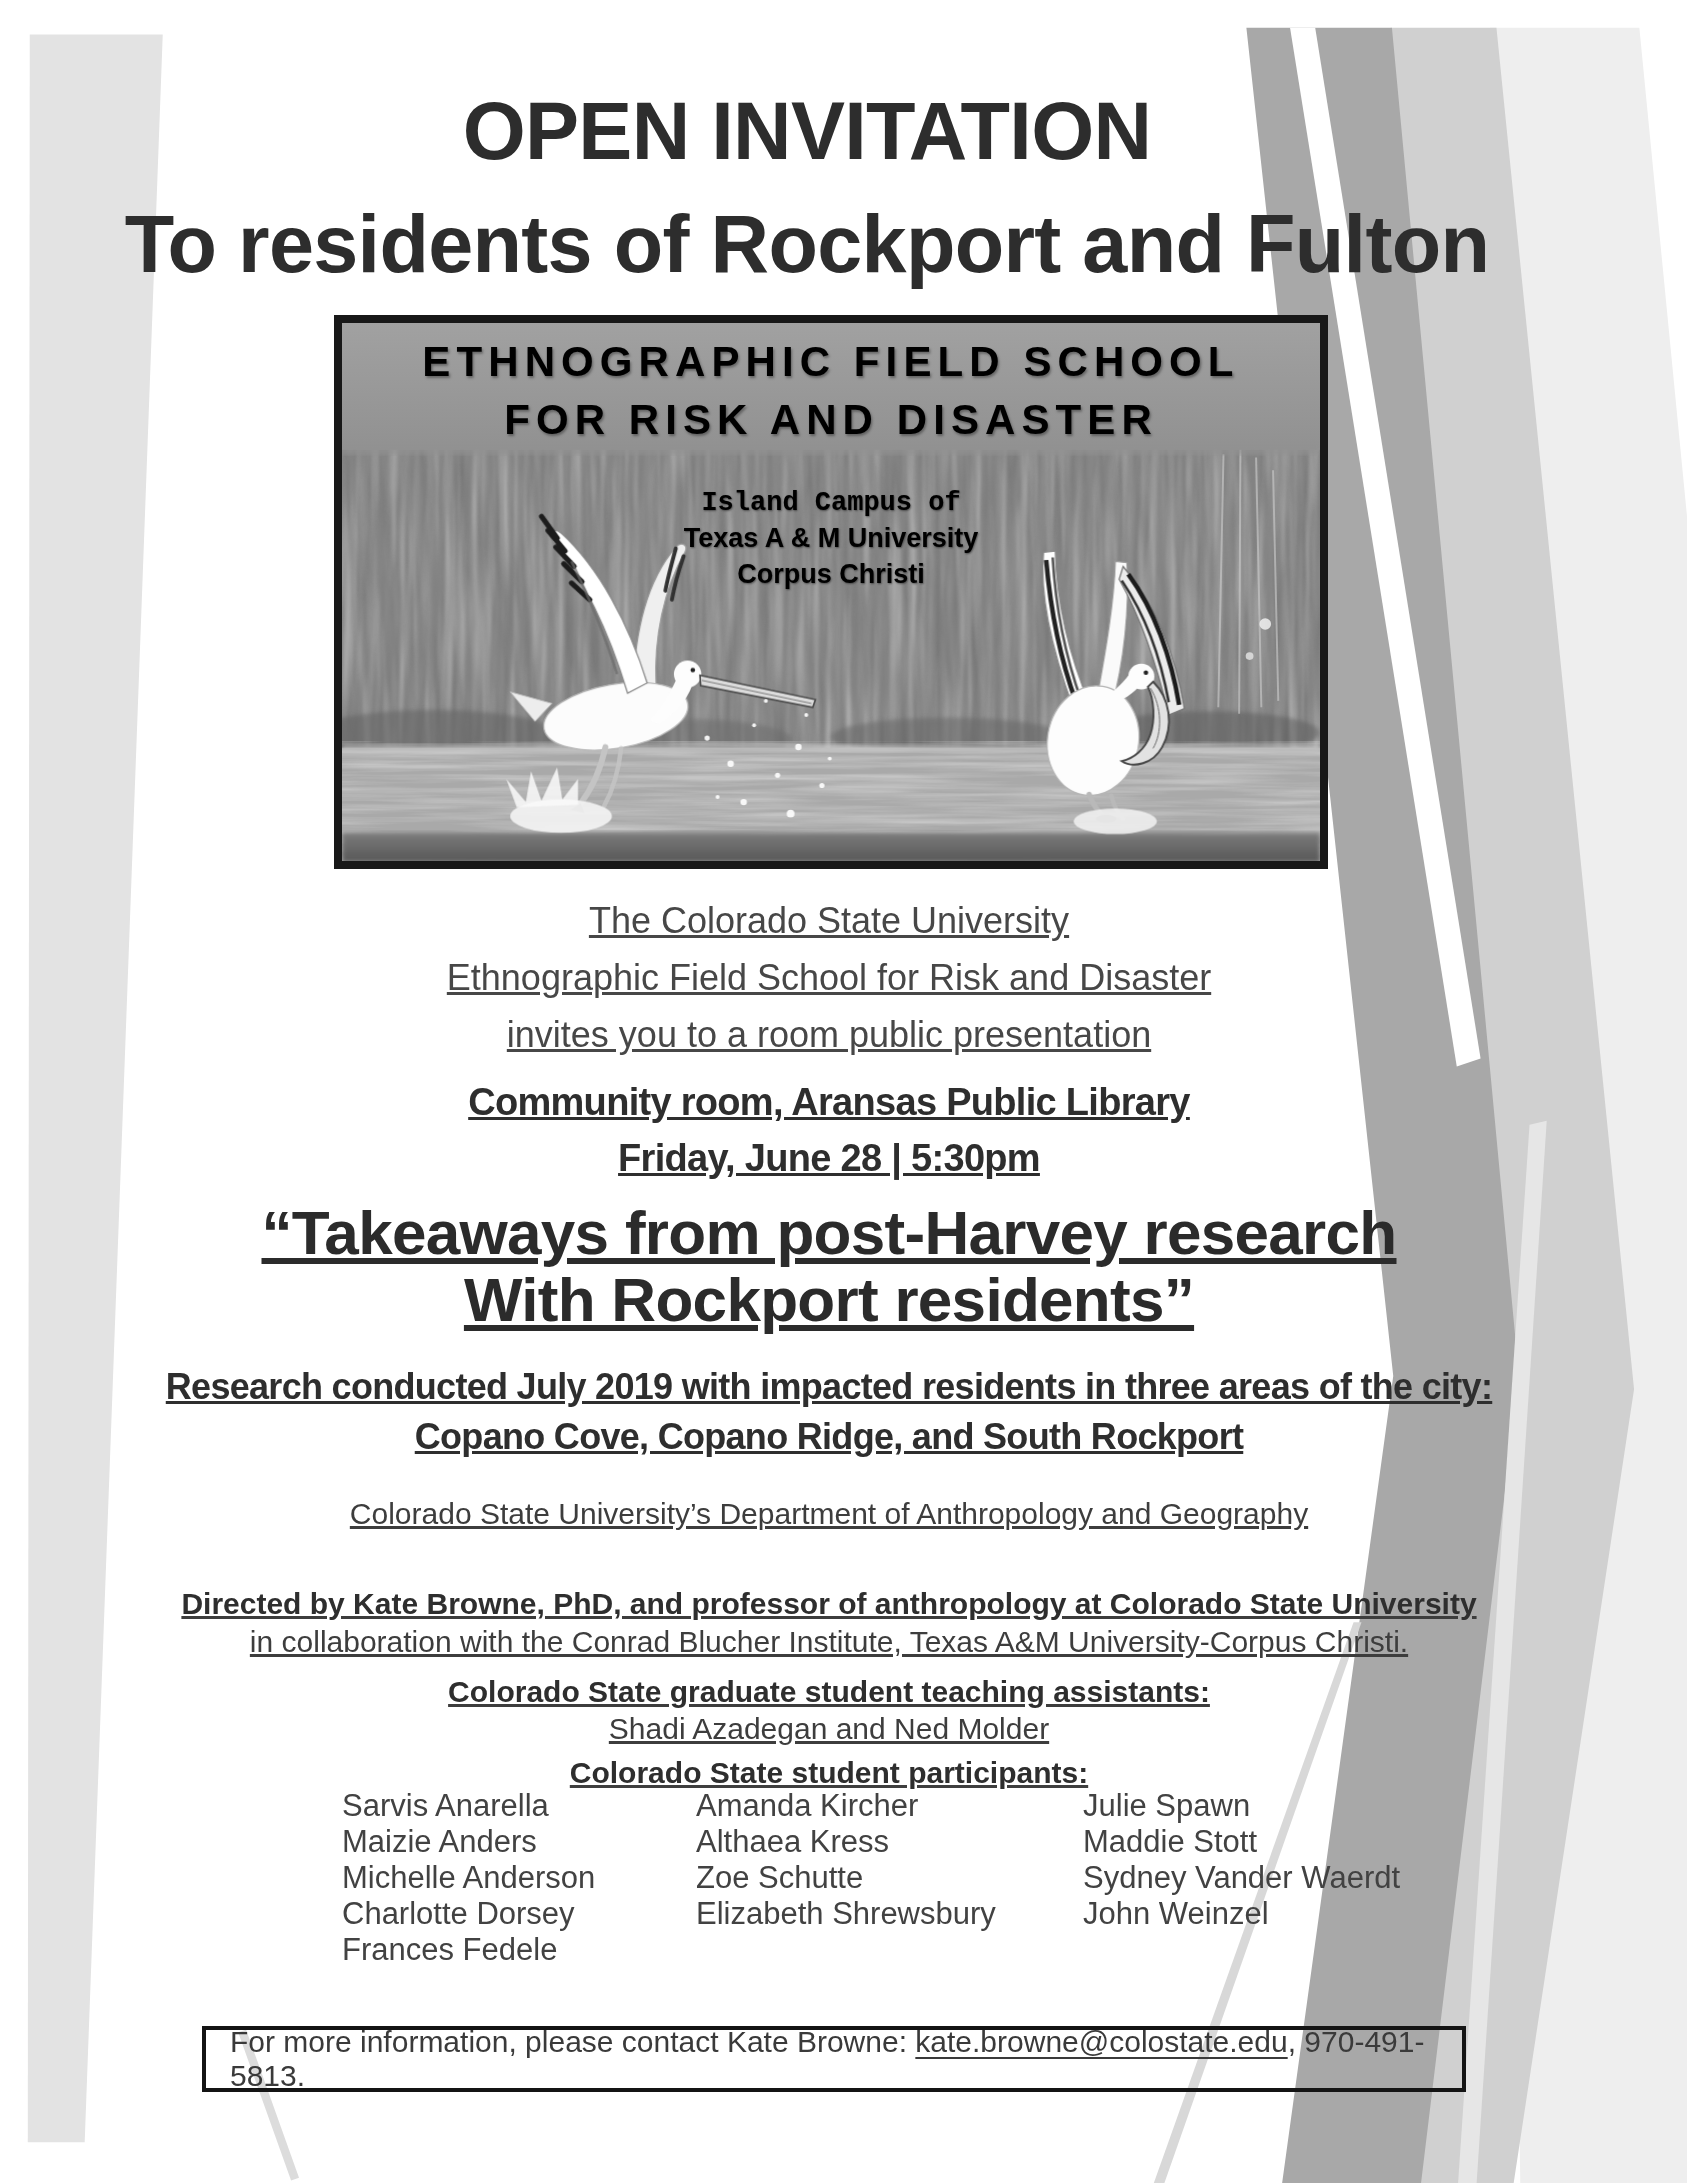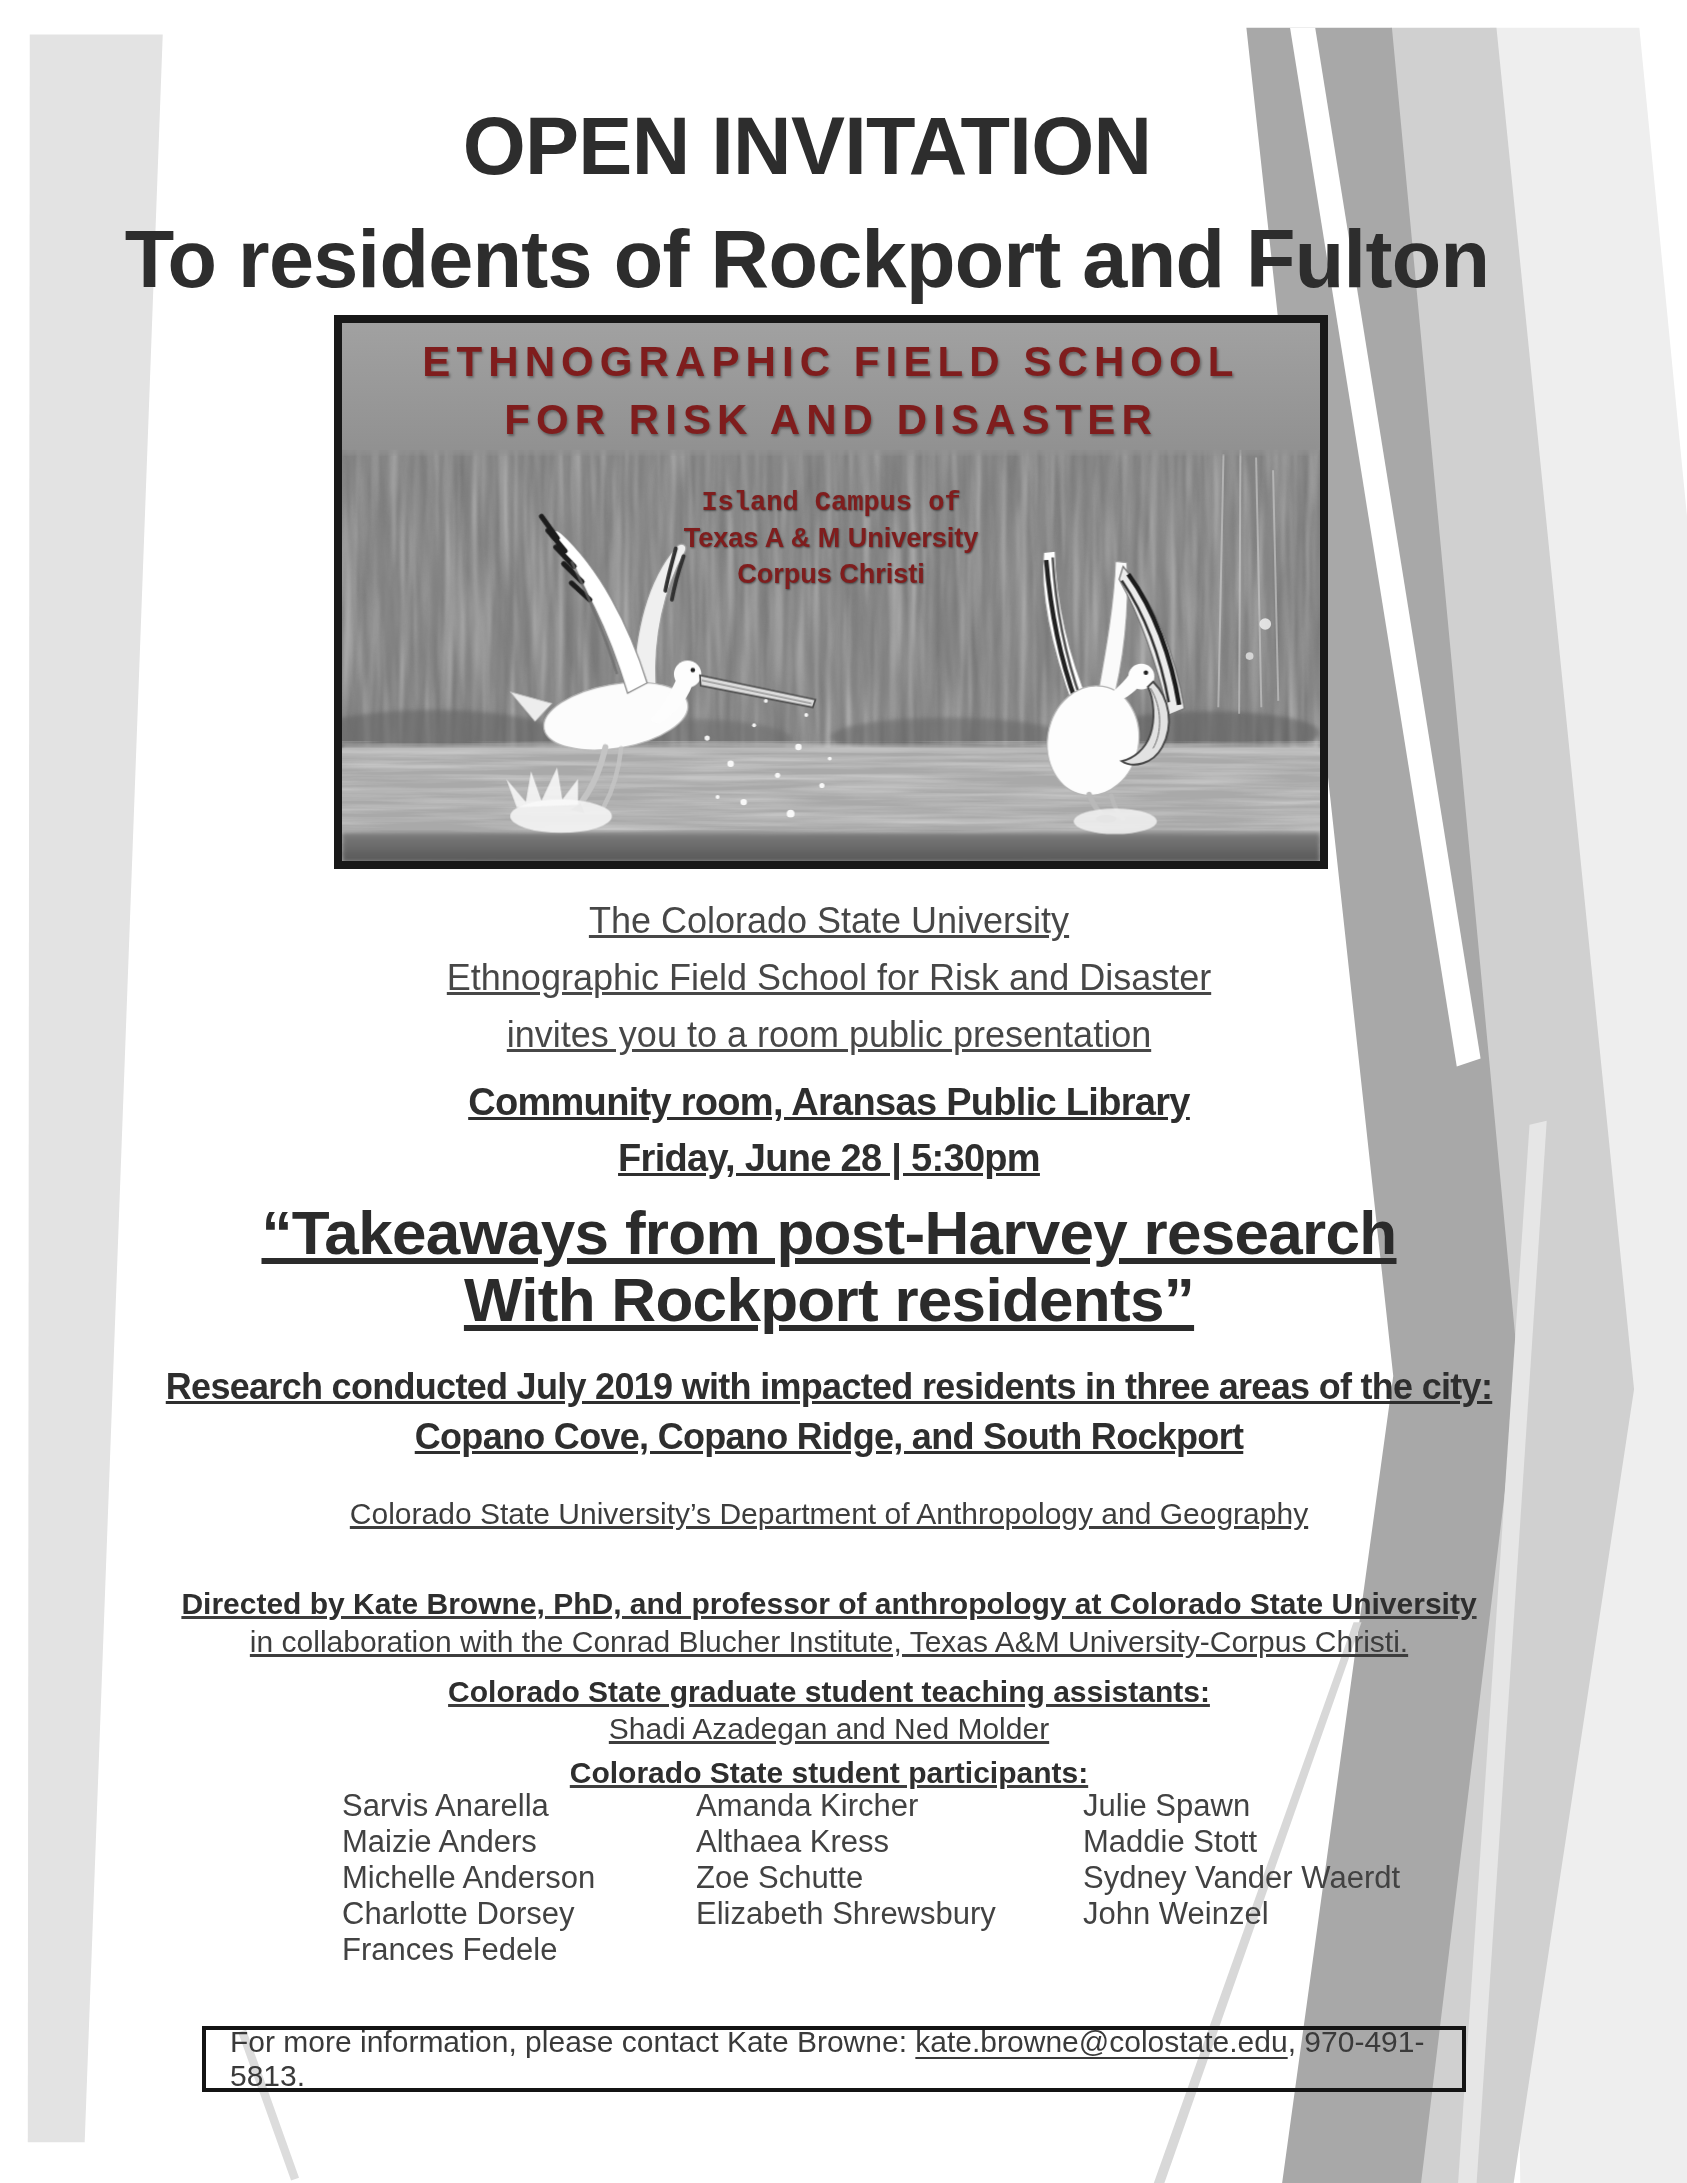--- a/index.html
+++ b/index.html
@@ -2,29 +2,29 @@
 <html style="font-size:10.6px"><head>
 <meta charset="utf-8">
 <style>
   html,body{margin:0;padding:0;background:#ffffff;}
   #page{position:relative;width:1687px;height:2183px;background:#ffffff;overflow:hidden;
         font-family:"Liberation Sans",sans-serif;color:#3f3f3f;}
   #bg{position:absolute;inset:0;z-index:0;}
   .layer{position:absolute;z-index:2;}
 
   
-  .title{left:0;top:91px;width:1614px;text-align:center;font-weight:bold;color:#2d2d2d;}
+  .title{left:0;top:76px;width:1614px;text-align:center;font-weight:bold;color:#2d2d2d;}
   .title .t1{font-size:81px;line-height:110px;letter-spacing:-0.7px;}
   .title .t2{font-size:81px;line-height:110px;letter-spacing:-0.7px;margin-top:2.6px;}
 
   
   .photo{left:334px;top:315px;width:994px;height:554px;border:8.6px solid #181818;
          box-sizing:border-box;background:#9d9d9d;overflow:hidden;}
   .photo svg{display:block;width:100%;height:100%;}
-  .photo .overlay{position:absolute;left:0;right:0;text-align:center;color:#7f1d1d;font-weight:bold;}
+  .photo .overlay{position:absolute;left:0;right:0;text-align:center;color:#000000;font-weight:bold;}
   .banner1{top:14.6px;font-size:42px;letter-spacing:0.145em;text-shadow:1.3px 2px 2.6px rgba(0,0,0,0.35);}
   .banner2{top:73px;font-size:42px;letter-spacing:0.145em;text-shadow:1.3px 2px 2.6px rgba(0,0,0,0.35);}
   .campus1{top:165px;font-size:27px;text-shadow:0.7px 1.3px 2px rgba(0,0,0,0.45);font-family:Liberation Mono, monospace;}
   .campus2{top:200px;font-size:27px;text-shadow:0.7px 1.3px 2px rgba(0,0,0,0.45);}
   .campus3{top:236px;font-size:27px;text-shadow:0.7px 1.3px 2px rgba(0,0,0,0.45);}
 
   .cblock{left:118px;width:1422px;text-align:center;text-decoration:underline;}
   .intro{top:892px;font-size:36px;line-height:57px;color:#474747;}
   .venue{top:1074px;font-size:38px;line-height:56px;font-weight:bold;color:#2e2e2e;letter-spacing:-0.7px;}
   .quote{top:1199px;font-size:62px;line-height:67px;font-weight:bold;color:#2b2b2b;letter-spacing:-0.7px;}

